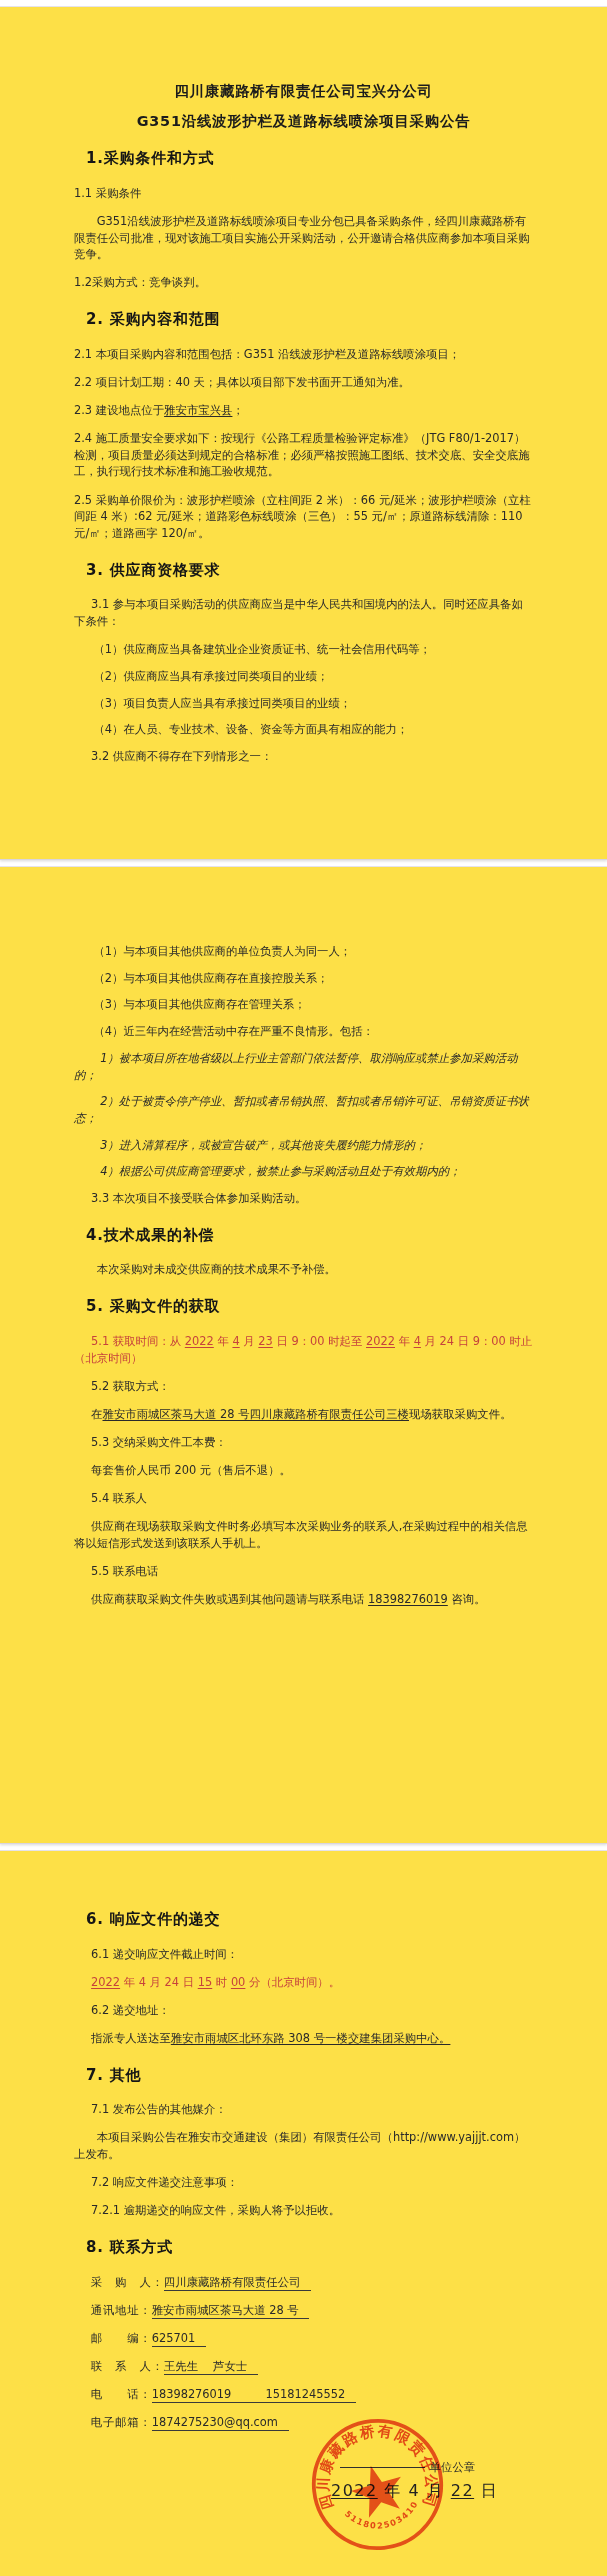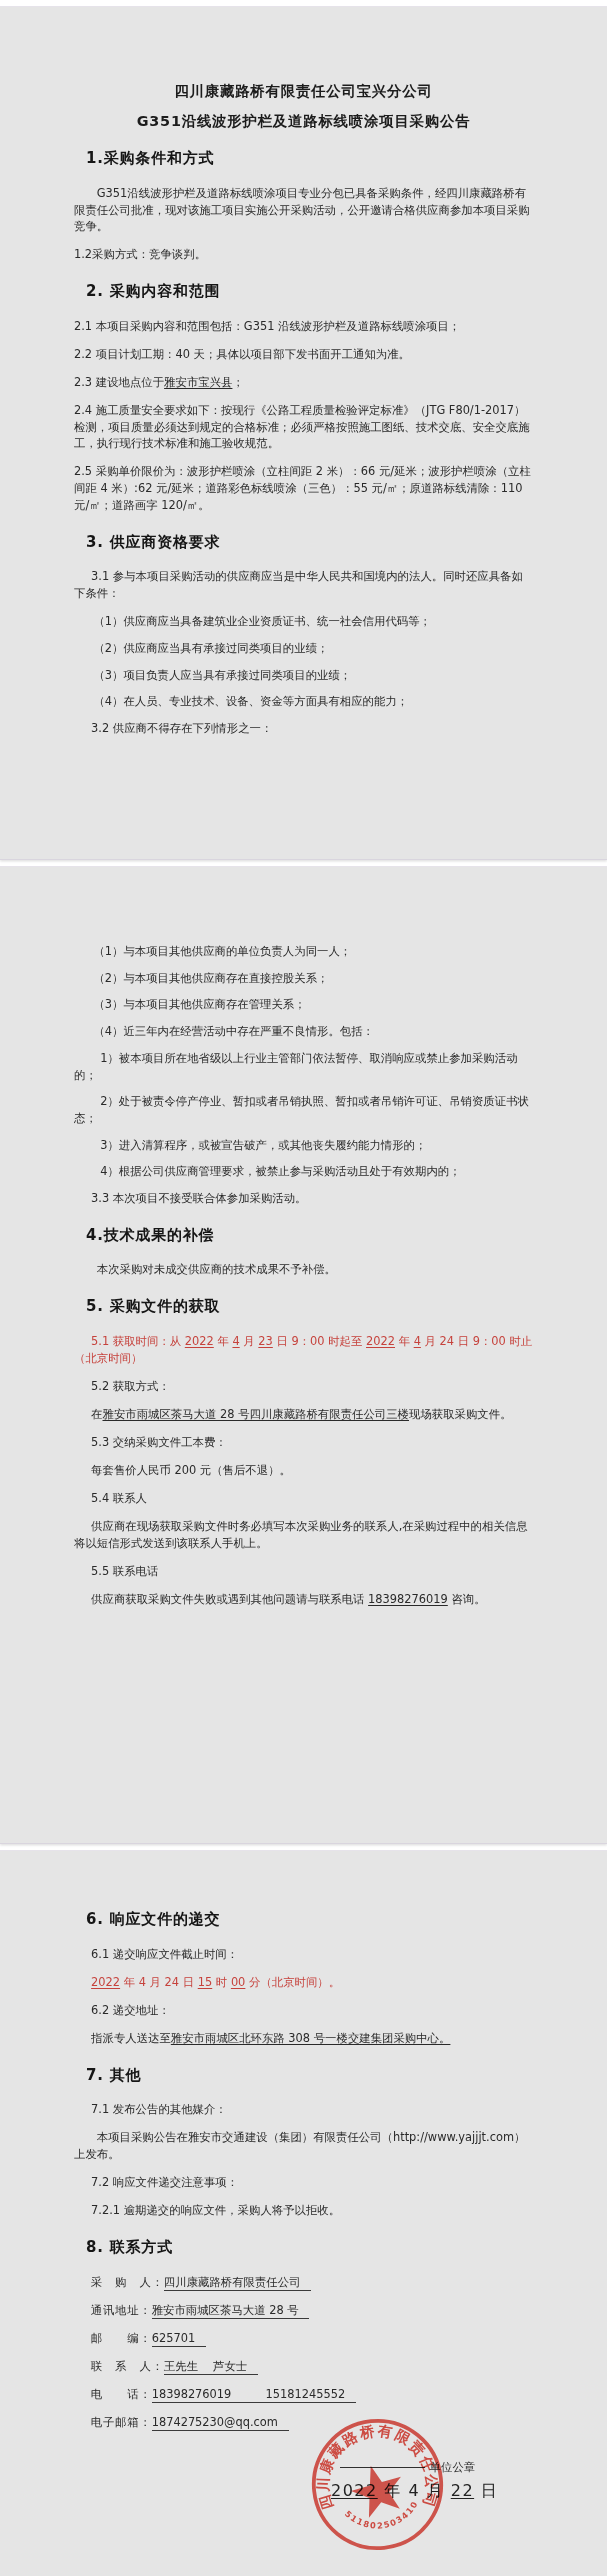--- a/index.html
+++ b/index.html
@@ -1,37 +1,37 @@
 <!DOCTYPE html>
 <html style="font-size:12px"><head>
 <meta charset="utf-8">
 <style>
   html,body{margin:0;padding:0;background:#ffffff;}
   body{width:607px;font-family:"DejaVu Sans","Liberation Sans",sans-serif;color:#2a2a2a;}
   .stack{width:607px;}
   .gap{height:6px;background:#ffffff;}
   .page{
     position:relative;width:607px;box-sizing:border-box;
-    background:#e5e5e5;
+    background:#fde047;
     padding:0 74px;
     overflow:hidden;
     border-top:0.8px solid #e6e3ea;
     border-bottom:0.8px solid #d9d5de;
     box-shadow:0 1.5px 2.3px rgba(0,0,0,.12);
   }
   .page1{height:854px;padding-top:76px;}
   .page2{height:978px;padding-top:76px;}
   .page3{height:848px;padding-top:40px;}
   .t1,.t2{font-weight:bold;font-size:14.4px;text-align:center;margin:0 0 13.7px;color:#1c1c1c;letter-spacing:0.8px;}
   .h{font-weight:bold;font-size:15px;margin:20px 12px 18px;color:#161616;letter-spacing:0.8px;}
   p{margin:0 0 10px;font-size:11.4px;line-height:16.7px;}
   .c{margin-bottom:11.4px;}                 
   .ci{text-indent:1.5em;margin-bottom:11.4px;} 
   .it{text-indent:1.7em;margin-bottom:10px;} 
-  .sit{text-indent:2.3em;margin-bottom:10px;}
+  .sit{text-indent:2.3em;margin-bottom:10px;font-style:italic;}
   .p2{text-indent:2em;margin-bottom:11.4px;}   
   .red{color:#c6423c;}
   .bold{font-weight:normal;}
   .u{text-decoration:underline;text-underline-offset:2.3px;}
   .uv{border-bottom:1.1px solid #3a3a3a;padding-right:10.6px;padding-bottom:0.8px;}
   .crow{margin:0 0 11.4px 16.7px;font-size:11.4px;line-height:16.7px;}
   .crow .lbl{letter-spacing:0.8px;}
   .sealwrap{position:absolute;left:307px;top:563px;width:141px;height:141px;
     mix-blend-mode:multiply;opacity:.92;transform:rotate(-6deg);z-index:3;}
   .sealline{position:absolute;left:340px;top:609px;z-index:2;font-size:11.4px;line-height:15px;}
@@ -41,20 +41,21 @@
 </head>
 <body>
 
 <div class="stack">
   <div class="gap"></div>
 
   <div class="page page1">
     <p class="t1">四川康藏路桥有限责任公司宝兴分公司</p>
     <p class="t2">G351沿线波形护栏及道路标线喷涂项目采购公告</p>
     <p class="h">1.采购条件和方式</p>
+    <p class="c">1.1 采购条件</p>
     <p class="p2">G351沿线波形护栏及道路标线喷涂项目专业分包已具备采购条件，经四川康藏路桥有限责任公司批准，现对该施工项目实施公开采购活动，公开邀请合格供应商参加本项目采购竞争。</p>
     <p class="c">1.2采购方式：竞争谈判。</p>
     <p class="h">2. 采购内容和范围</p>
     <p class="c">2.1 本项目采购内容和范围包括：G351 沿线波形护栏及道路标线喷涂项目；</p>
     <p class="c">2.2 项目计划工期：40 天；具体以项目部下发书面开工通知为准。</p>
     <p class="c"><span>2.3 建设地点位于</span><span class="u">雅安市宝兴县</span><span>；</span></p>
     <p class="c">2.4 施工质量安全要求如下：按现行《公路工程质量检验评定标准》（JTG F80/1-2017）检测，项目质量必须达到规定的合格标准；必须严格按照施工图纸、技术交底、安全交底施工，执行现行技术标准和施工验收规范。</p>
     <p class="c">2.5 采购单价限价为：波形护栏喷涂（立柱间距 2 米）：66 元/延米；波形护栏喷涂（立柱间距 4 米）:62 元/延米；道路彩色标线喷涂（三色）：55 元/㎡；原道路标线清除：110 元/㎡；道路画字 120/㎡。</p>
     <p class="h">3.  供应商资格要求</p>
     <p class="ci">3.1 参与本项目采购活动的供应商应当是中华人民共和国境内的法人。同时还应具备如下条件：</p>

